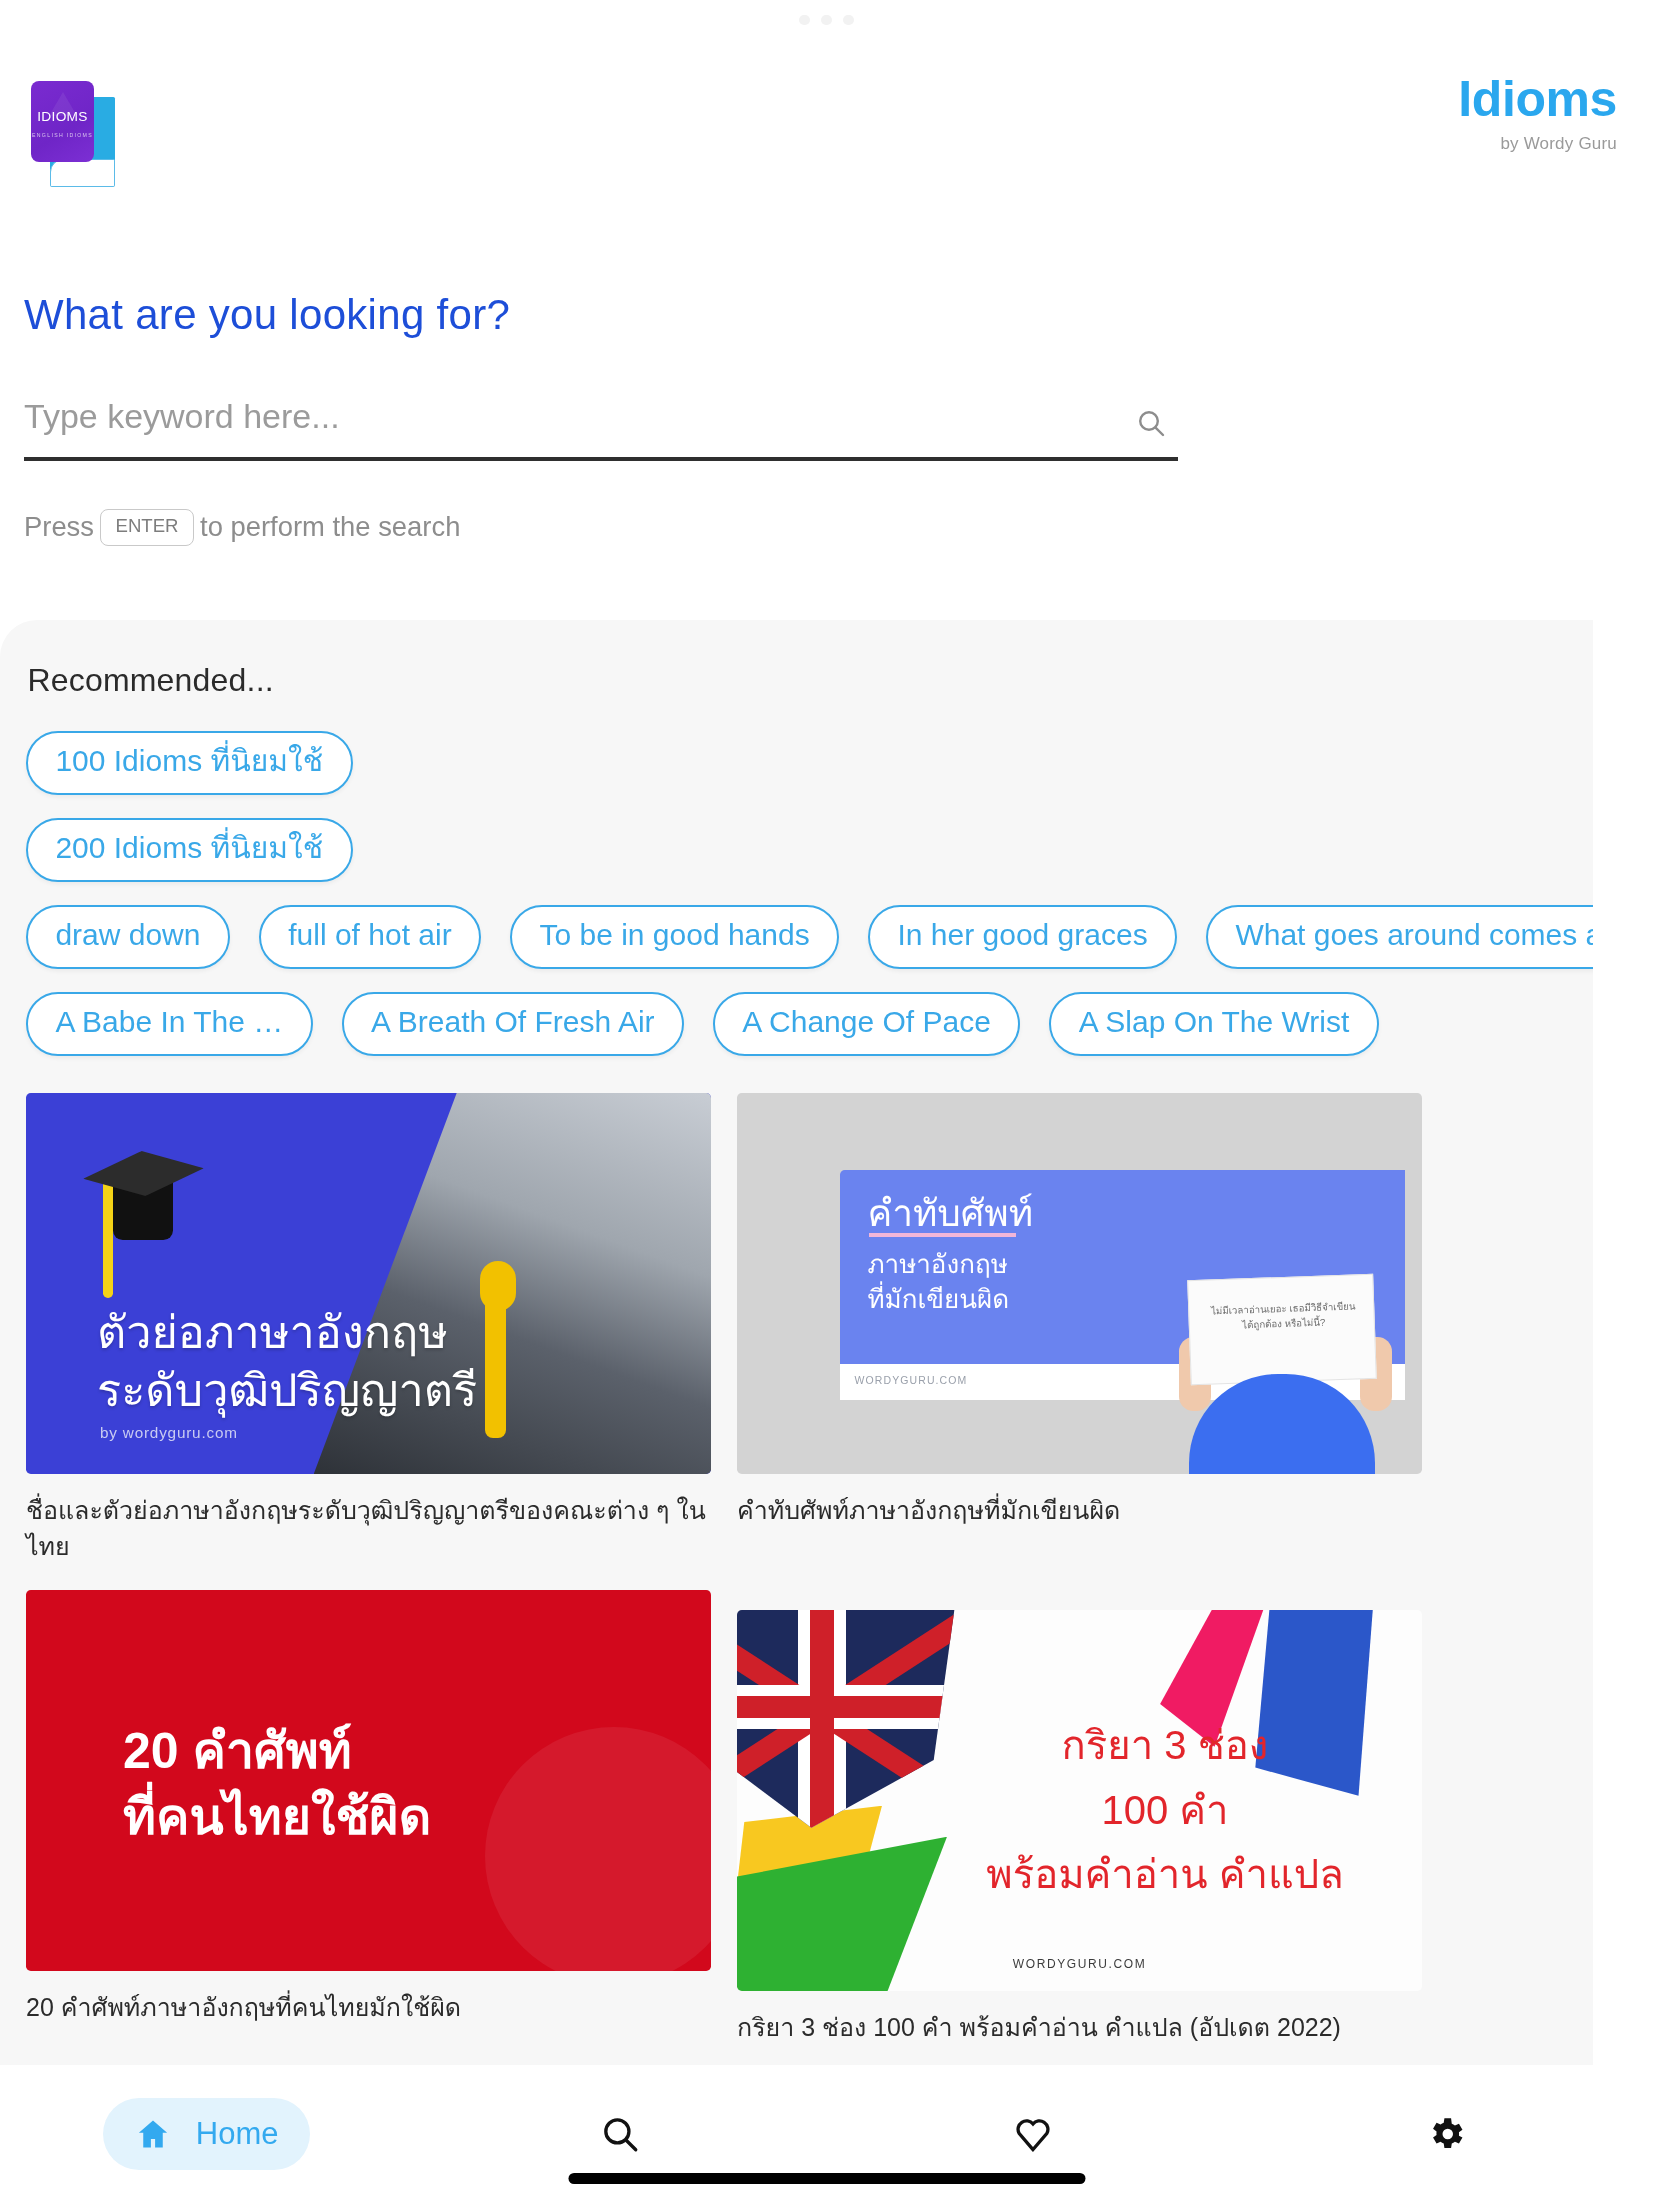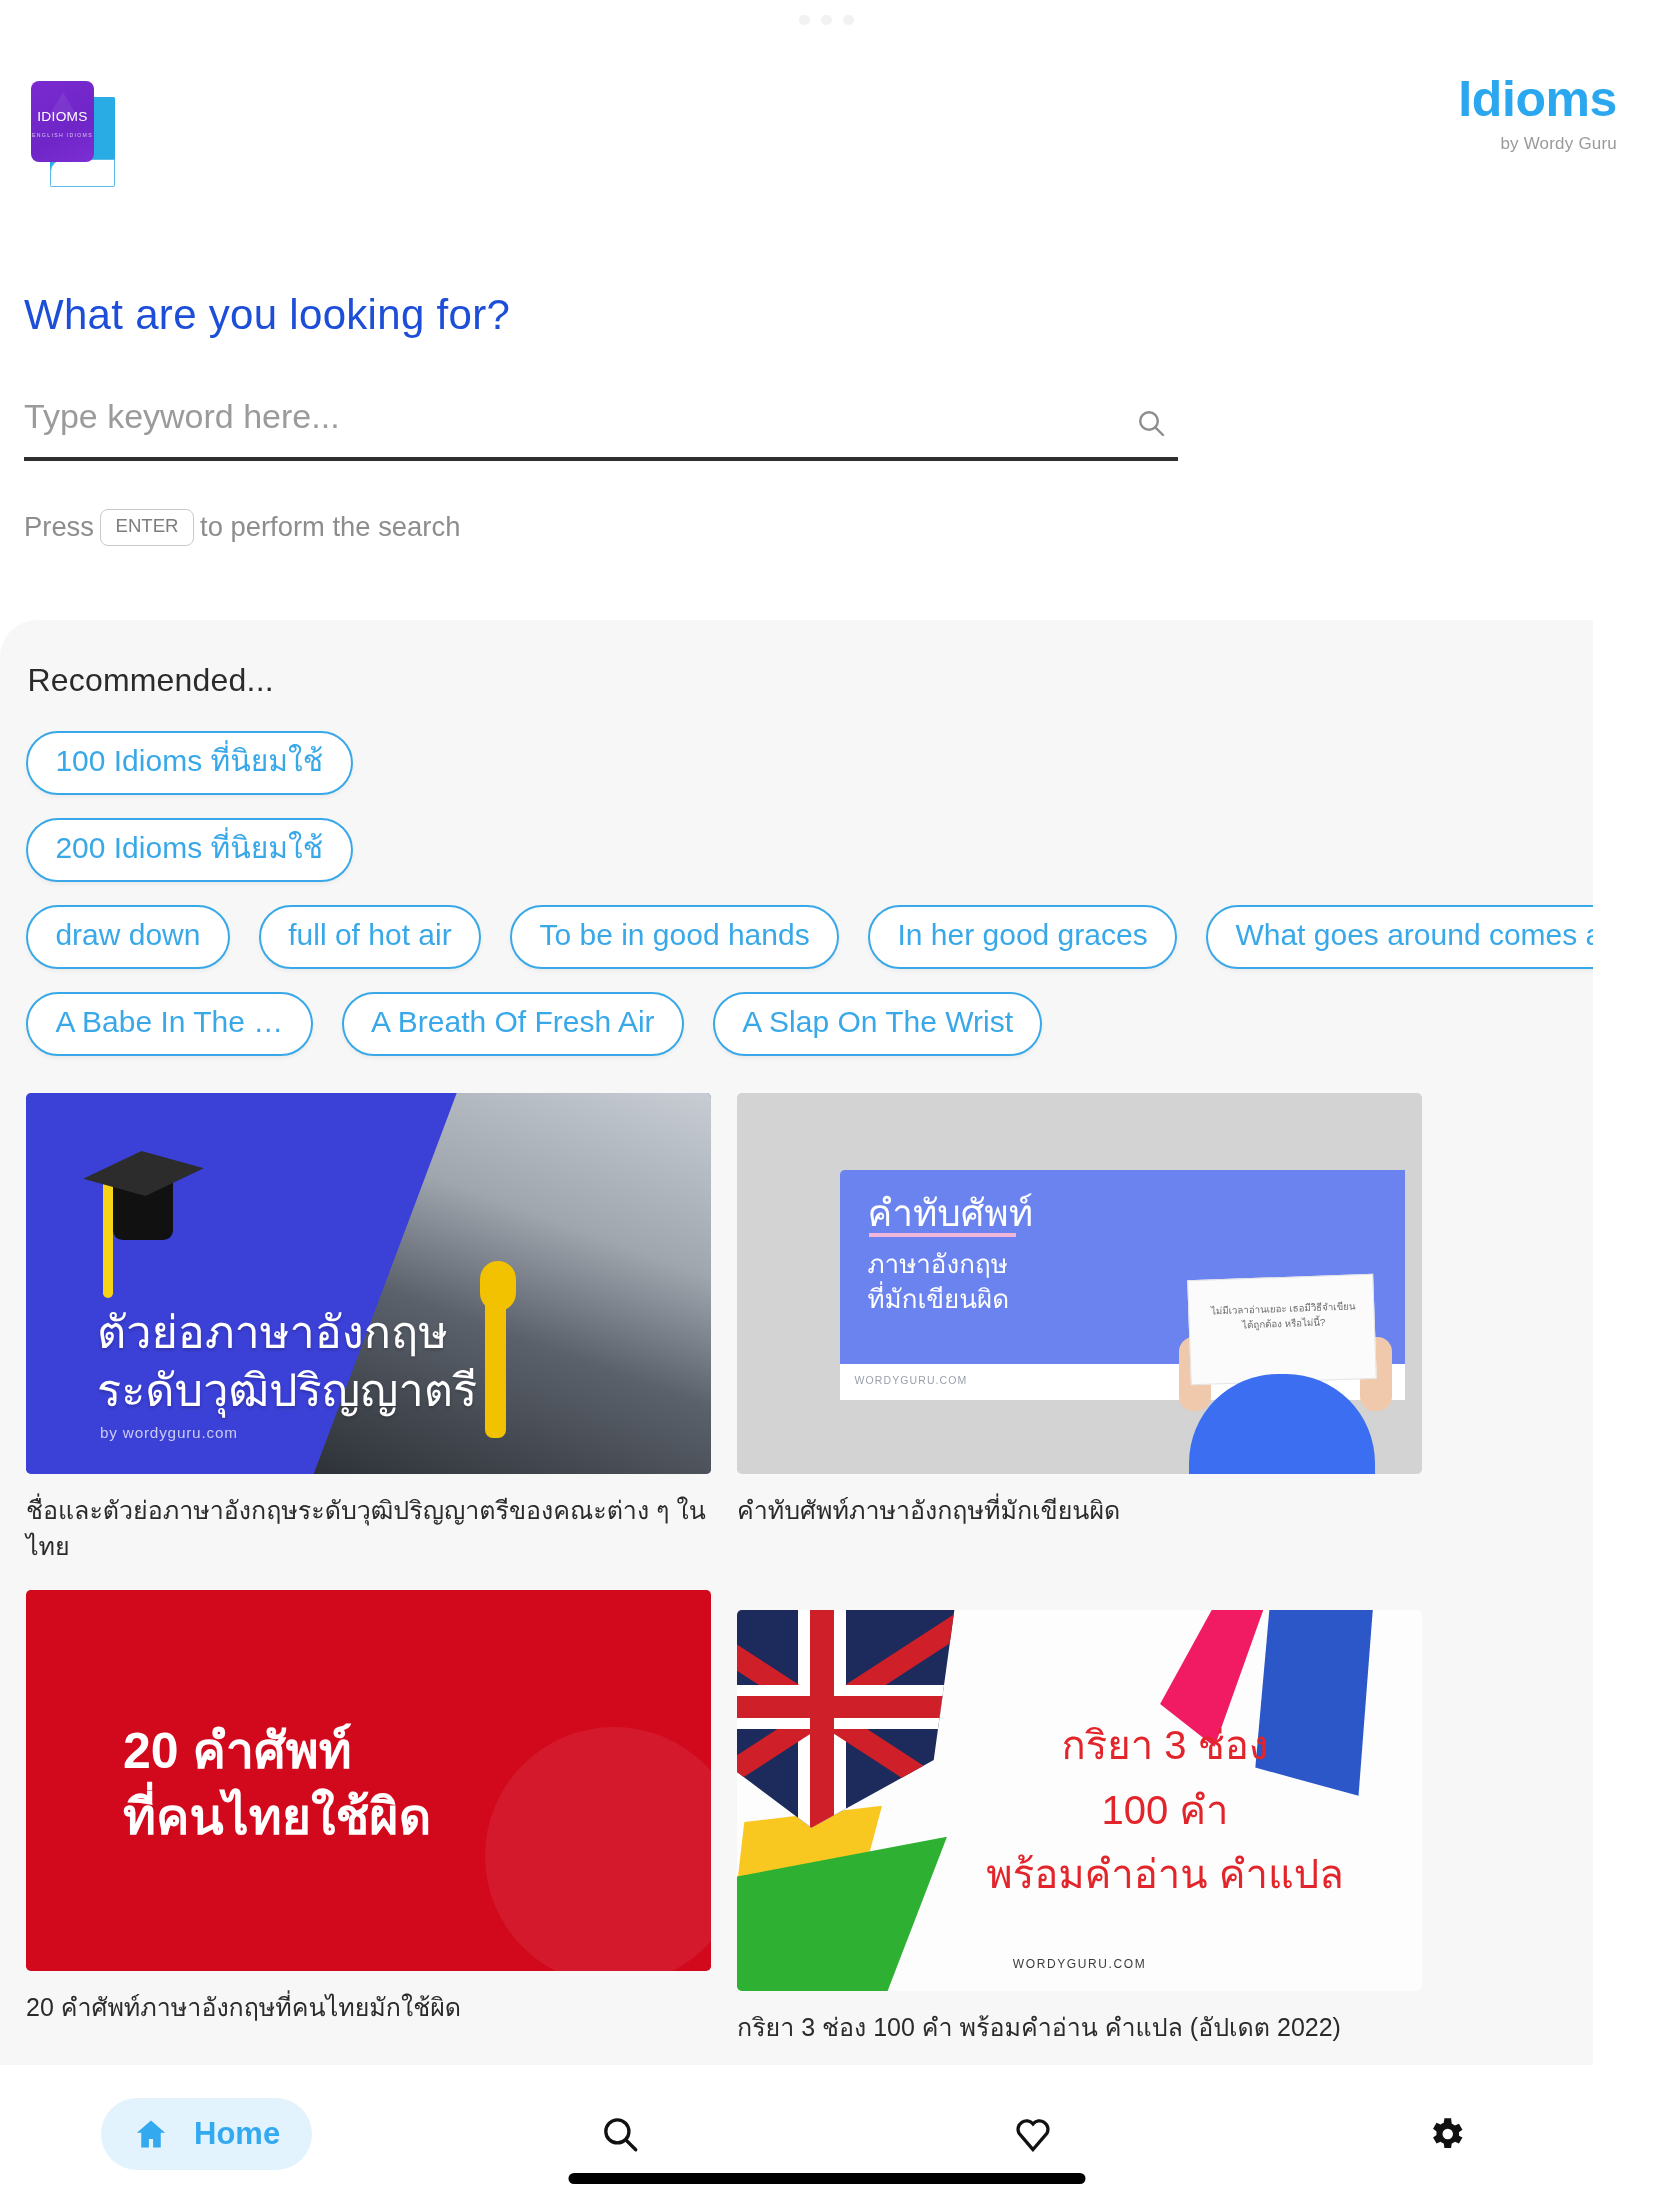--- a/index.html
+++ b/index.html
@@ -444,21 +444,20 @@
     gap: 14.5px;
     height: 86px;
   }
   .nav-item.active .pill {
     background: #e2f3fd;
     border-radius: 806px;
     display: flex;
     align-items: center;
     gap: 25px;
     padding: 18px 32px;
-    font-weight: bold;
   }
   .nav-label {
     color: #33a9ef;
     font-size: 31px;
   }
   .home-indicator {
     position: absolute;
     left: 50%; bottom: 21px;
     transform: translateX(-50%);
     width: 517px; height: 11.3px;
@@ -531,20 +530,21 @@
         <div class="chip">draw down</div>
         <div class="chip">full of hot air</div>
         <div class="chip">To be in good hands</div>
         <div class="chip">In her good graces</div>
         <div class="chip">What goes around comes around</div>
       </div>
 
       <div class="chip-row">
         <div class="chip">A Babe In The …</div>
         <div class="chip">A Breath Of Fresh Air</div>
+        <div class="chip">A Change Of Pace</div>
         <div class="chip">A Slap On The Wrist</div>
       </div>
     </div>
 
     <div class="card-grid">
 
       <div class="card">
         <div class="card-thumb t1">
           <div class="photo"></div>
           <div class="tassel-knob"></div>

